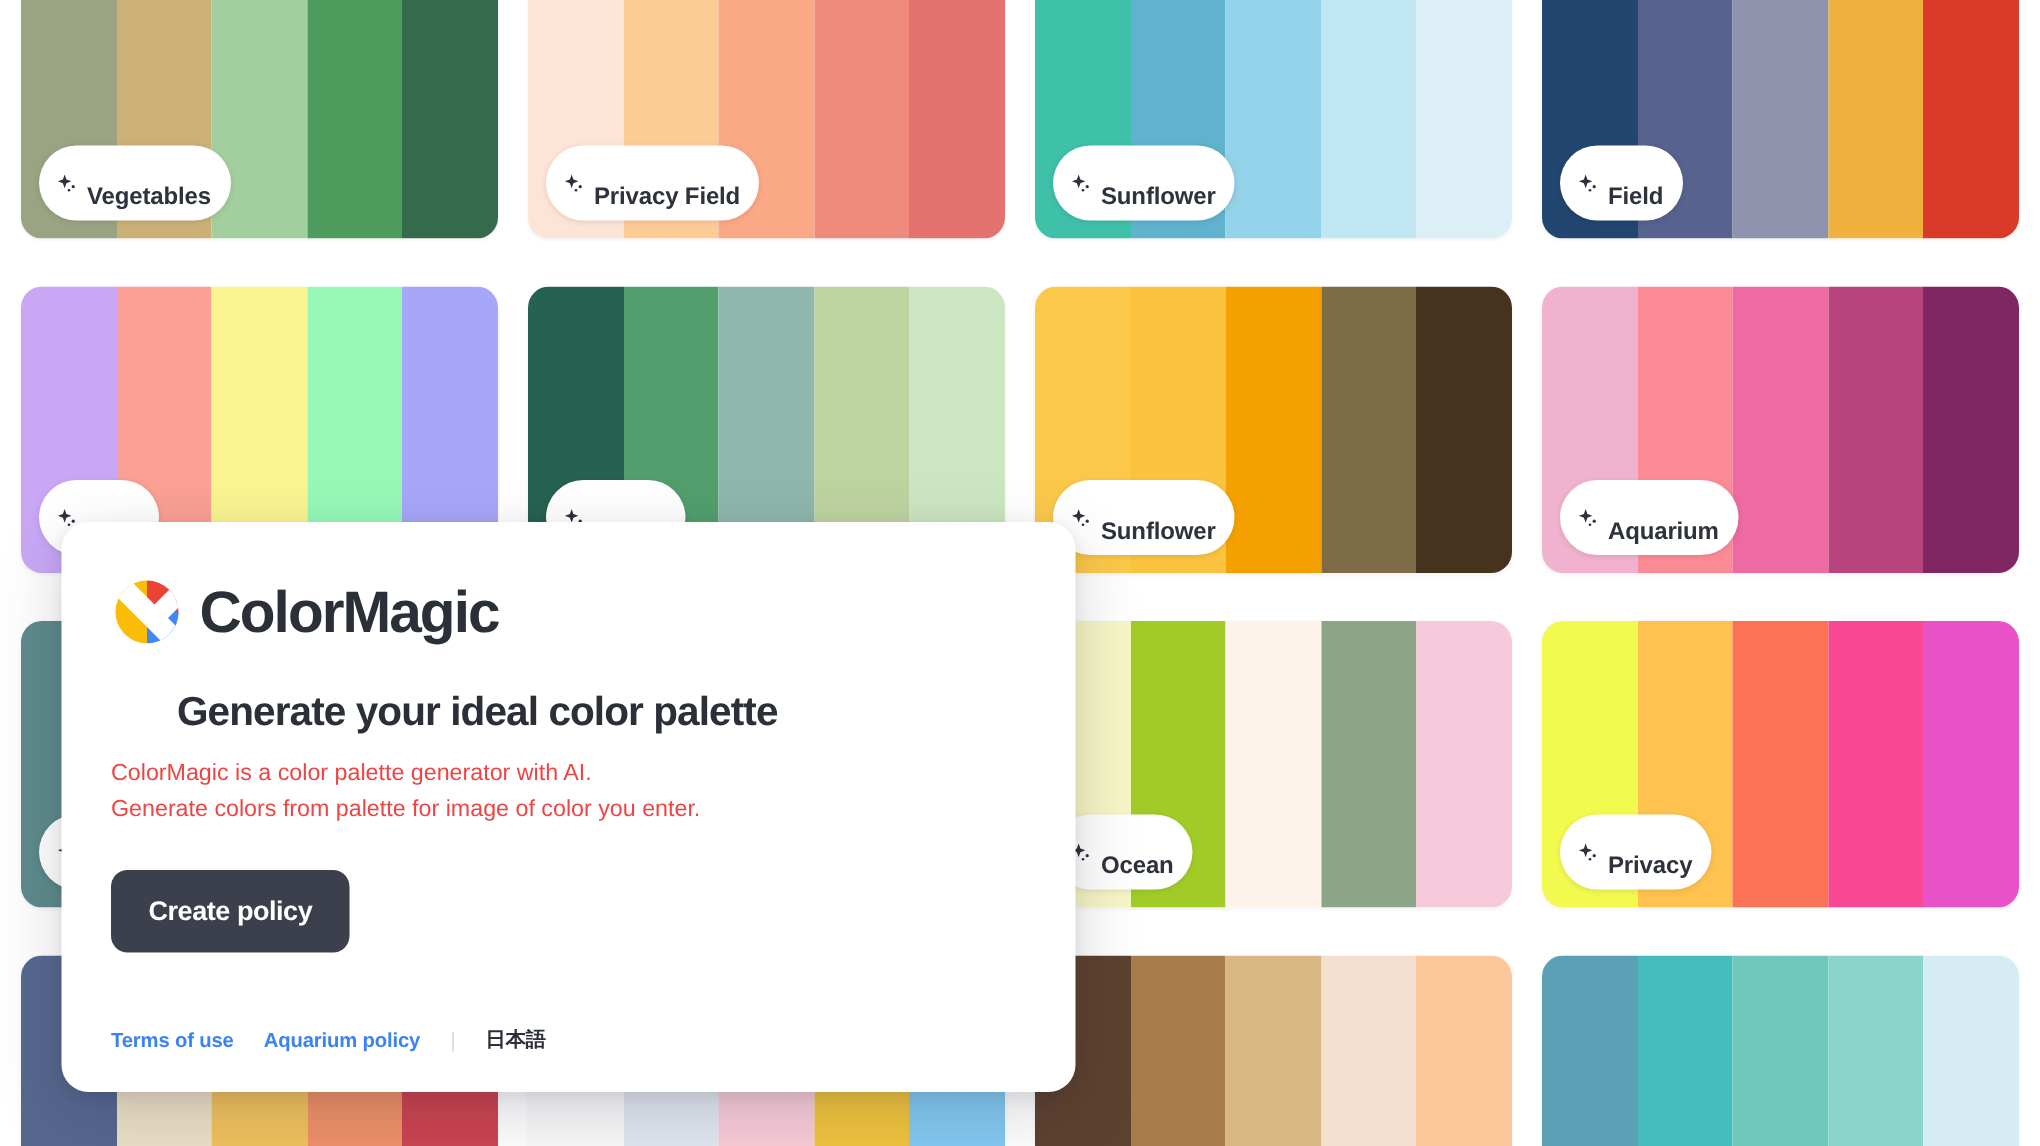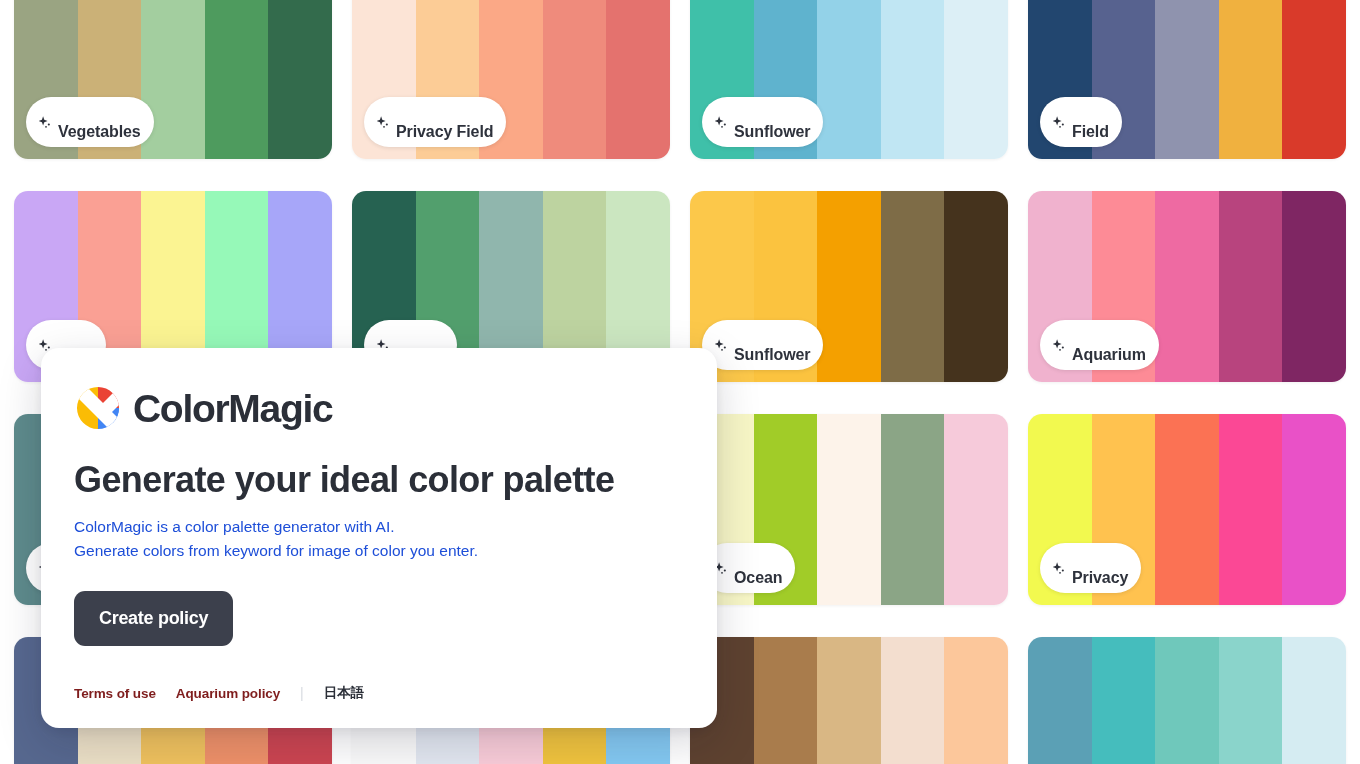--- a/index.html
+++ b/index.html
@@ -84,30 +84,31 @@
   .logo-mark { width: 48px; height: 48px; display: block; flex: none; }
   .logo-text {
     font-size: 39px;
     font-weight: 700;
     color: #2b2f38;
     letter-spacing: -1.3px;
     line-height: 1;
   }
   .modal-title {
     margin-top: 24px;
-    font-size: 36px;
+    font-size: 27px;
     font-weight: 700;
     color: #2b2f38;
     letter-spacing: -0.6px;
+    margin-left: 44px;
   }
   .modal-desc {
     margin-top: 14px;
     font-size: 15.5px;
     line-height: 1.55;
-    color: #1d4ed8;
+    color: #ef4444;
   }
   .cta {
     margin-top: 28px;
     display: inline-block;
     background: #3c404c;
     color: #ffffff;
     font-size: 18px;
     font-weight: 700;
     letter-spacing: -0.3px;
     border: none;
@@ -120,21 +121,21 @@
     position: absolute;
     left: 33px;
     bottom: 26px;
     display: flex;
     align-items: center;
     gap: 20px;
   }
   .foot-link {
     font-size: 13.5px;
     font-weight: 700;
-    color: #7f1d1d;
+    color: #3b82f6;
     text-decoration: none;
     letter-spacing: -0.1px;
   }
   .foot-sep { color: #d8dbe0; font-size: 14px; }
   .foot-lang {
     font-size: 13.5px;
     font-weight: 700;
     color: #2b2f38;
     text-decoration: none;
     letter-spacing: -0.1px;
@@ -403,21 +404,21 @@
             </g>
           </svg>
         </span>
         <span class="logo-text">ColorMagic</span>
       </div>
 
       <h1 class="modal-title">Generate your ideal color palette</h1>
 
       <p class="modal-desc">
         <span>ColorMagic is a color palette generator with AI.</span><br>
-        <span>Generate colors from keyword for image of color you enter.</span>
+        <span>Generate colors from palette for image of color you enter.</span>
       </p>
 
       <button class="cta">Create policy</button>
 
       <div class="modal-footer">
         <a class="foot-link" href="#">Terms of use</a>
         <a class="foot-link" href="#">Aquarium policy</a>
         <span class="foot-sep">|</span>
         <a class="foot-lang" href="#">日本語</a>
       </div>

